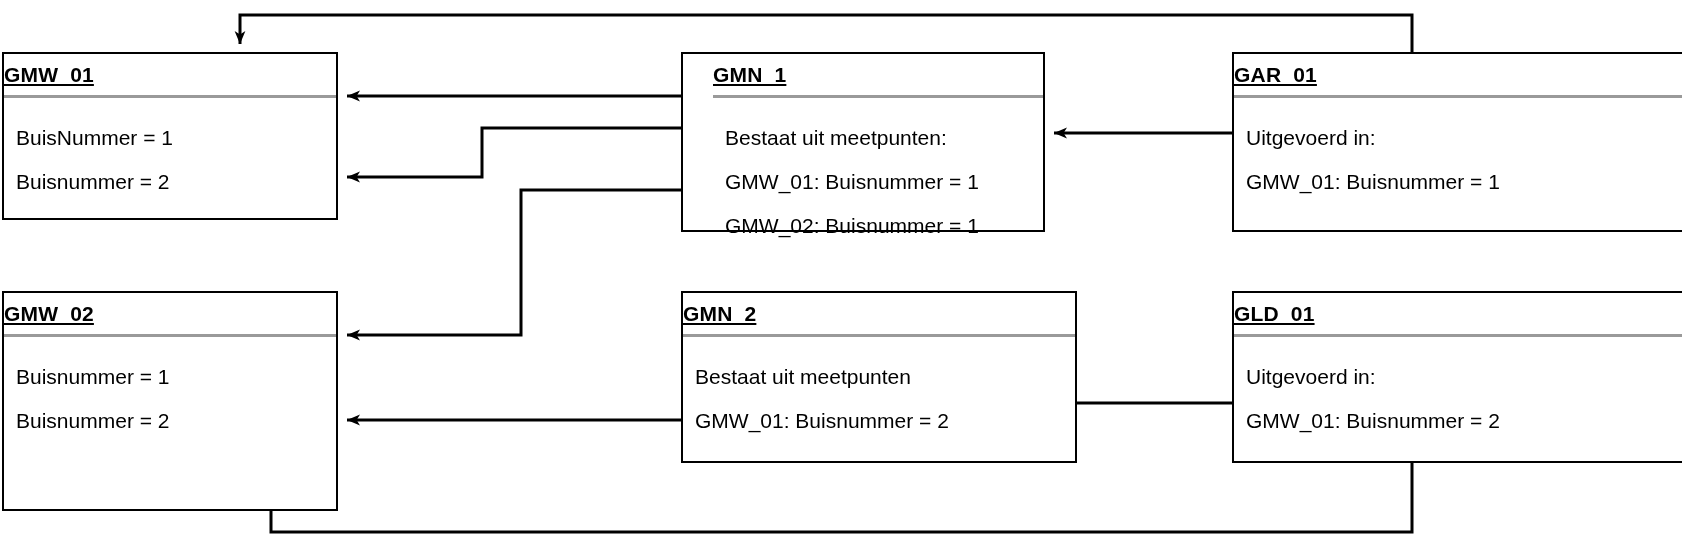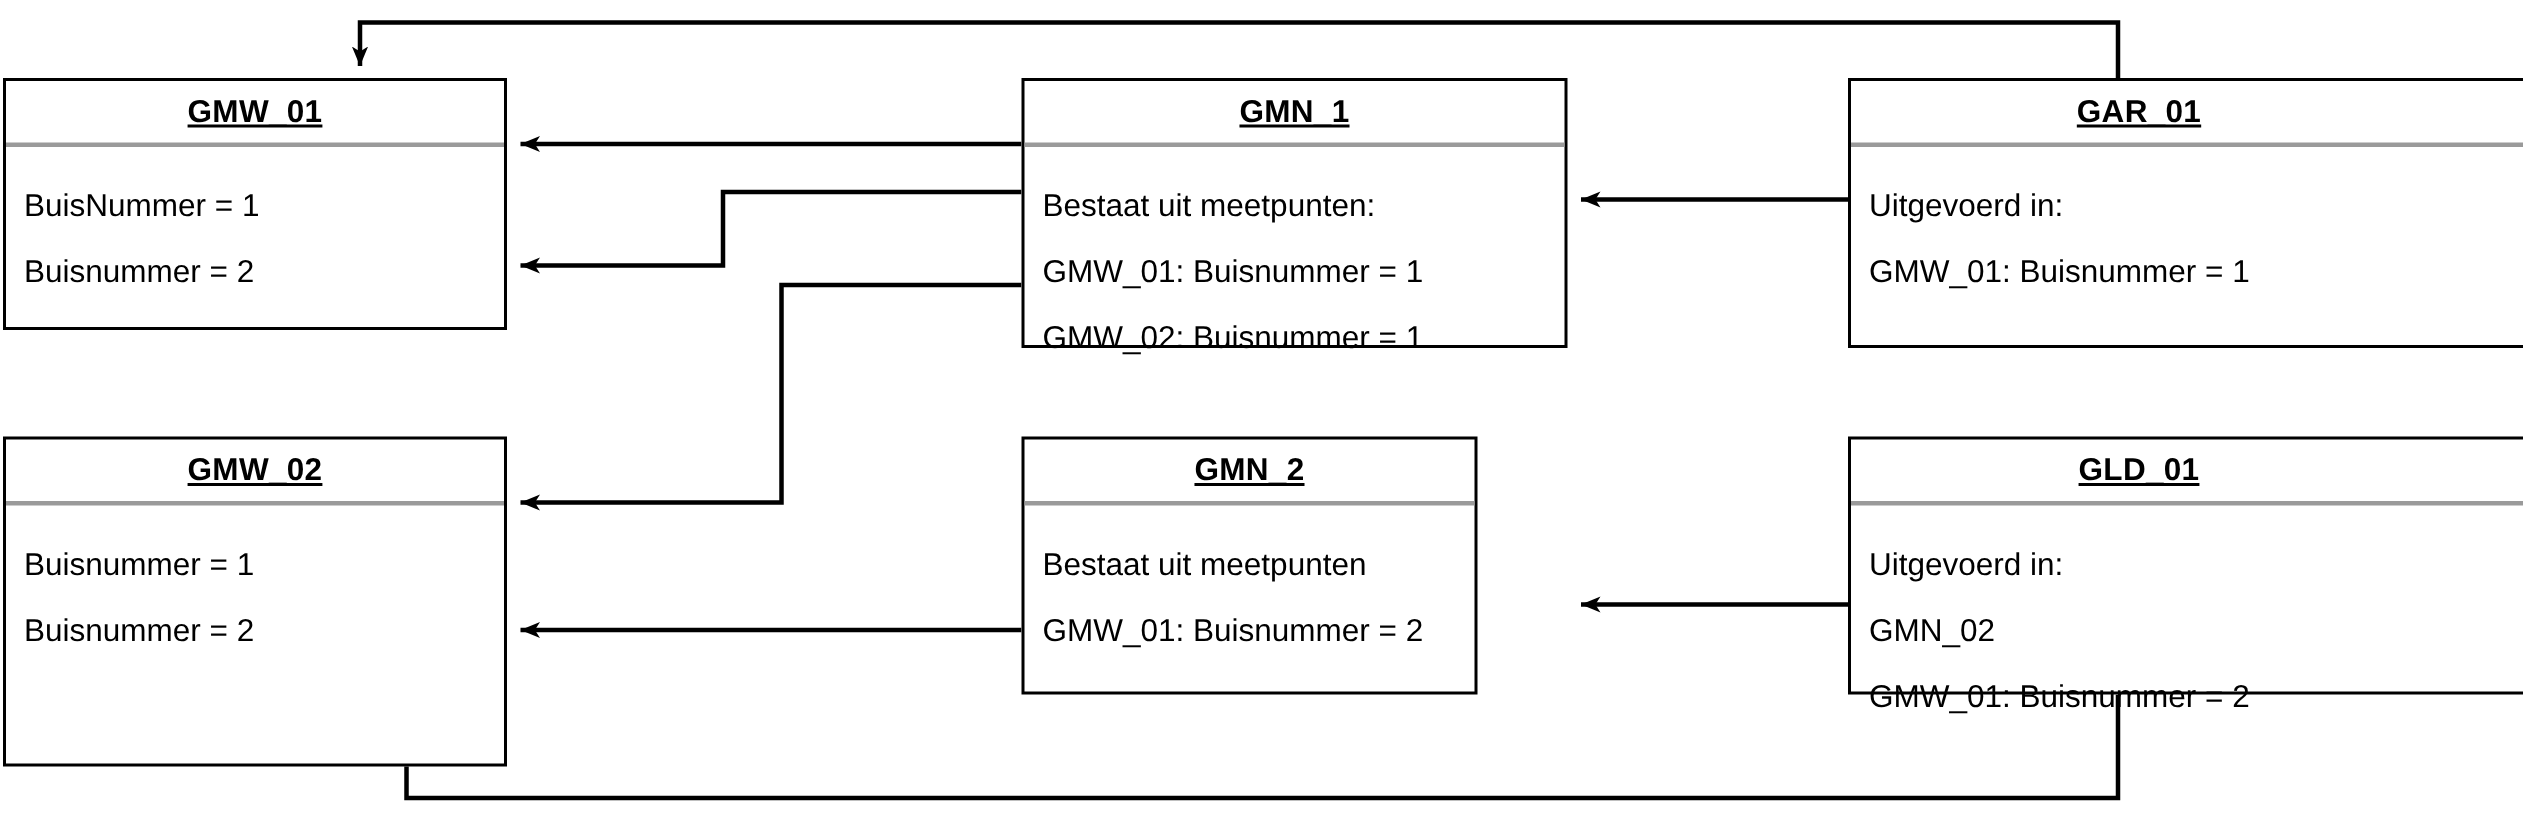--- a/index.html
+++ b/index.html
@@ -27,21 +27,20 @@
     position: absolute;
     box-sizing: border-box;
     border: 2px solid #000000;
     background: #ffffff;
     z-index: 2;
   }
   .node-header {
     height: 44px;
     display: flex;
     align-items: center;
-    justify-content: center;
     border-bottom: 3px solid #9a9a9a;
     box-sizing: border-box;
   }
   .node-title {
     font-size: 21px;
     font-weight: bold;
     text-decoration: underline;
     color: #000000;
     letter-spacing: 0.2px;
   }
@@ -105,21 +104,21 @@
   <div class="node" style="left:2px; top:52px; width:336px; height:168px;">
     <div class="node-header">
       <span class="node-title">GMW_01</span>
     </div>
     <div class="node-body">
       <div class="node-line">BuisNummer = 1</div>
       <div class="node-line">Buisnummer = 2</div>
     </div>
   </div>
 
-  <div class="node" style="left:681px; top:52px; width:364px; height:180px;">
+  <div class="node" style="left:681px; top:52px; width:364px; height:180px;padding-left:30px;">
     <div class="node-header">
       <span class="node-title">GMN_1</span>
     </div>
     <div class="node-body">
       <div class="node-line">Bestaat uit meetpunten:</div>
       <div class="node-line">GMW_01: Buisnummer = 1</div>
       <div class="node-line">GMW_02: Buisnummer = 1</div>
     </div>
   </div>
 
@@ -136,34 +135,33 @@
   <div class="node" style="left:2px; top:291px; width:336px; height:220px;">
     <div class="node-header">
       <span class="node-title">GMW_02</span>
     </div>
     <div class="node-body">
       <div class="node-line">Buisnummer = 1</div>
       <div class="node-line">Buisnummer = 2</div>
     </div>
   </div>
 
-  <div class="node" style="left:681px; top:291px; width:304px; height:172px;">
+  <div class="node" style="left:681px; top:291px; width:396px; height:172px;">
     <div class="node-header">
       <span class="node-title">GMN_2</span>
     </div>
     <div class="node-body">
       <div class="node-line">Bestaat uit meetpunten</div>
       <div class="node-line">GMW_01: Buisnummer = 2</div>
     </div>
   </div>
 
   <div class="node" style="left:1232px; top:291px; width:460px; height:172px;">
     <div class="node-header">
       <span class="node-title" style="margin-right:72px;">GLD_01</span>
     </div>
     <div class="node-body">
       <div class="node-line">Uitgevoerd in:</div>
-      <div class="node-line">GMN_02</div>
       <div class="node-line">GMW_01: Buisnummer = 2</div>
     </div>
   </div>
 
 </div>
 
 </body></html>

